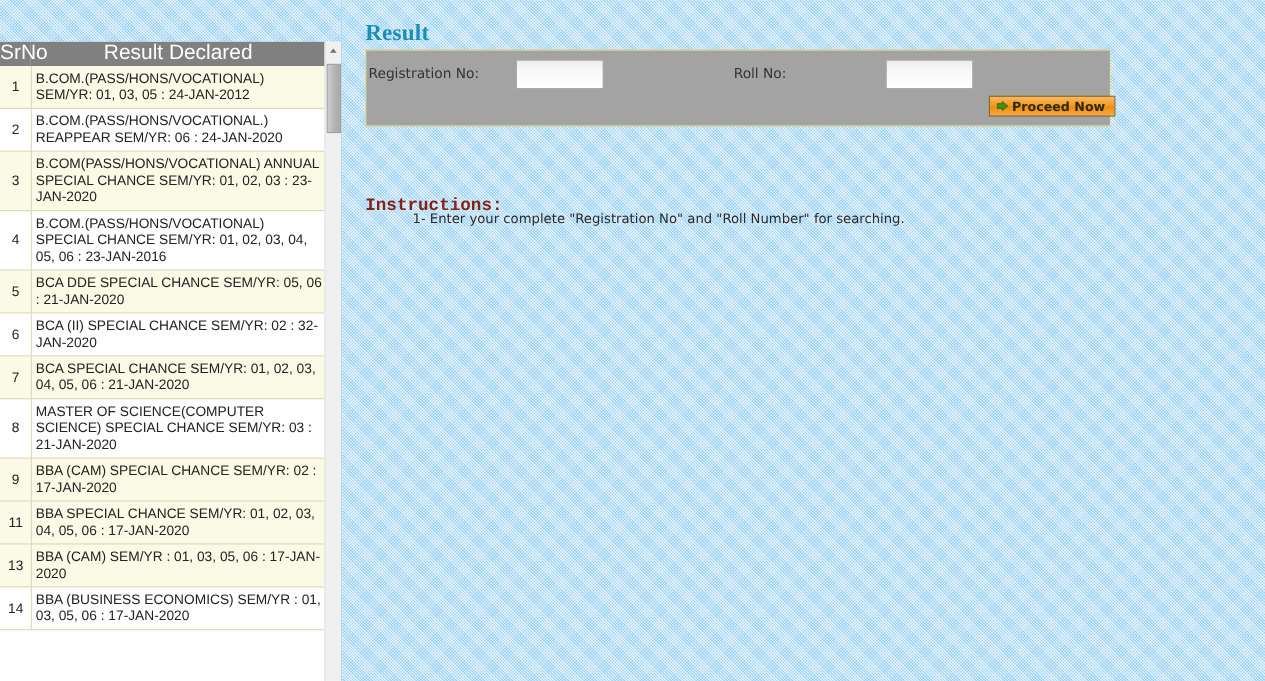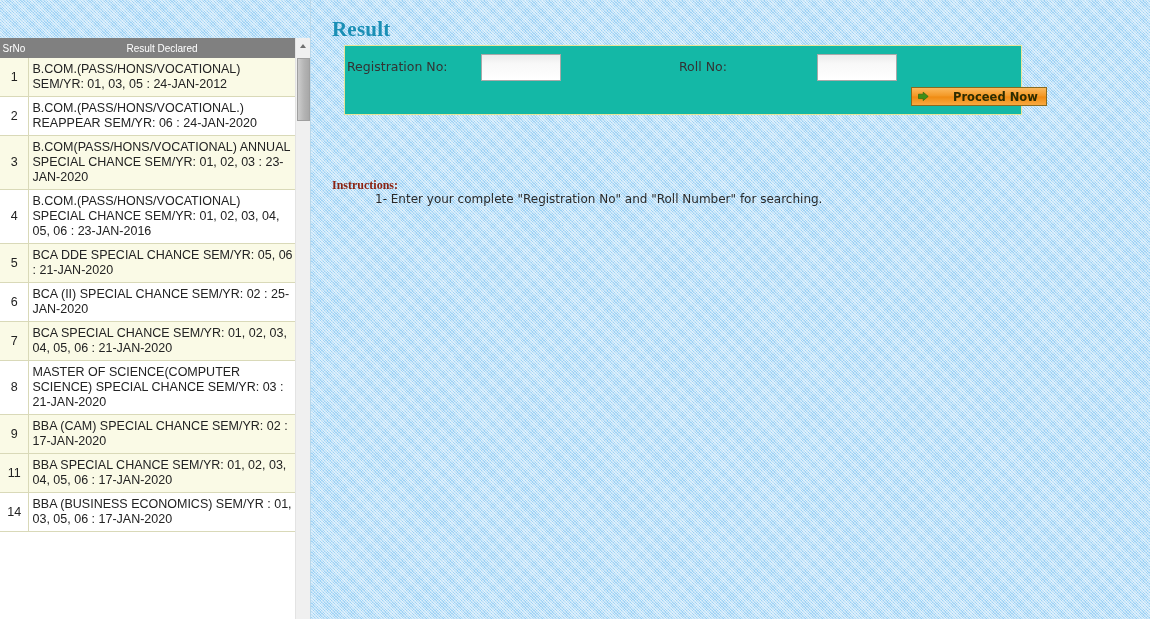--- a/index.html
+++ b/index.html
@@ -68,21 +68,21 @@
 
   table.result-table {
     border-collapse: collapse;
     width: 296px;
     table-layout: fixed;
     font-size: 12.5px;
   }
   table.result-table thead th {
     background: #808080;
     color: #ffffff;
-    font-size: 10px;
+    font-size: 19px;
     font-weight: normal;
     height: 20px;
     padding: 0;
     text-align: center;
     vertical-align: middle;
     border: none;
   }
   th.col-srno { width: 28px; text-align: left; padding-left: 9px; }
   th.col-res  { width: 268px; }
 
@@ -165,24 +165,23 @@
     color: #1a8fb5;
     letter-spacing: 0.2px;
   }
 
   .form-box {
     position: absolute;
     left: 0;
     top: 45px;
     width: 678px;
     height: 70px;
-    background: #14b8a6;
+    background: #a3a3a3;
     border: 1px solid #e8e49a;
     box-sizing: border-box;
-    margin-left: 12px;
   }
   .lbl {
     position: absolute;
     font-size: 12.5px;
     color: #333333;
     font-family: "DejaVu Sans", sans-serif;
   }
   .lbl-reg  { left: 2px;   top: 13px; }
   .lbl-roll { left: 334px; top: 13px; }
 
@@ -208,21 +207,21 @@
     height: 19px;
     padding: 0 8px 0 6px;
     background: linear-gradient(to bottom, #fbb95c 0%, #f39724 48%, #ef8b12 52%, #f9a93f 100%);
     border: 1px solid #8a6a1e;
     color: #2c2c00;
     font-size: 11.5px;
     font-weight: bold;
     font-family: "DejaVu Sans", sans-serif;
     display: flex;
     align-items: center;
-    gap: 24px;
+    gap: 3px;
     cursor: pointer;
     box-sizing: border-box;
     white-space: nowrap;
   }
   .arrow-icon {
     display: inline-block;
     width: 11px;
     height: 11px;
     position: relative;
     flex: 0 0 auto;
@@ -237,24 +236,24 @@
     font-weight: bold;
     color: #8b2211;
     font-family: "DejaVu Sans", sans-serif;
     white-space: nowrap;
   }
 
   .instructions-title {
     position: absolute;
     left: 0;
     top: 178px;
-    font-size: 12px;
+    font-size: 16px;
     font-weight: bold;
     color: #8b2211;
-    font-family: Liberation Serif, serif;
+    font-family: Liberation Mono, monospace;
   }
   .instruction-line {
     position: absolute;
     left: 43px;
     top: 192px;
     font-size: 12px;
     color: #2a2a2a;
     font-family: "DejaVu Sans", sans-serif;
     white-space: nowrap;
   }
@@ -291,37 +290,41 @@
             <tr class="row-even">
               <td class="cell-srno">4</td>
               <td class="cell-res">B.COM.(PASS/HONS/VOCATIONAL) SPECIAL CHANCE SEM/YR: 01, 02, 03, 04, 05, 06 : 23-JAN-2016</td>
             </tr>
             <tr class="row-odd">
               <td class="cell-srno">5</td>
               <td class="cell-res">BCA DDE SPECIAL CHANCE SEM/YR: 05, 06 : 21-JAN-2020</td>
             </tr>
             <tr class="row-even">
               <td class="cell-srno">6</td>
-              <td class="cell-res">BCA (II) SPECIAL CHANCE SEM/YR: 02 : 25-JAN-2020</td>
+              <td class="cell-res">BCA (II) SPECIAL CHANCE SEM/YR: 02 : 32-JAN-2020</td>
             </tr>
             <tr class="row-odd">
               <td class="cell-srno">7</td>
               <td class="cell-res">BCA SPECIAL CHANCE SEM/YR: 01, 02, 03, 04, 05, 06 : 21-JAN-2020</td>
             </tr>
             <tr class="row-even">
               <td class="cell-srno">8</td>
               <td class="cell-res">MASTER OF SCIENCE(COMPUTER SCIENCE) SPECIAL CHANCE SEM/YR: 03 : 21-JAN-2020</td>
             </tr>
             <tr class="row-odd">
               <td class="cell-srno">9</td>
               <td class="cell-res">BBA (CAM) SPECIAL CHANCE SEM/YR: 02 : 17-JAN-2020</td>
             </tr>
             <tr class="row-odd">
               <td class="cell-srno">11</td>
               <td class="cell-res">BBA SPECIAL CHANCE SEM/YR: 01, 02, 03, 04, 05, 06 : 17-JAN-2020</td>
+            </tr>
+            <tr class="row-odd">
+              <td class="cell-srno">13</td>
+              <td class="cell-res">BBA (CAM) SEM/YR : 01, 03, 05, 06 : 17-JAN-2020</td>
             </tr>
             <tr class="row-even">
               <td class="cell-srno">14</td>
               <td class="cell-res">BBA (BUSINESS ECONOMICS) SEM/YR : 01, 03, 05, 06 : 17-JAN-2020</td>
             </tr>
           </tbody>
       </table>
 
       <div class="list-scrollbar">
         <div class="sb-arrow"></div>

